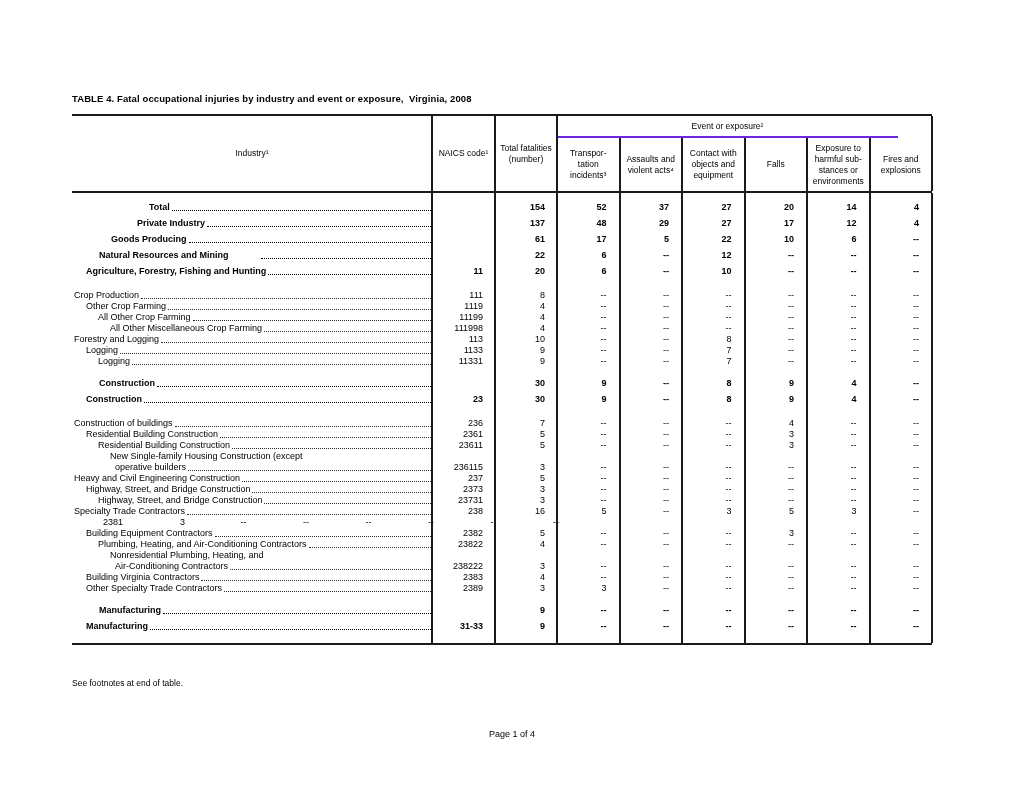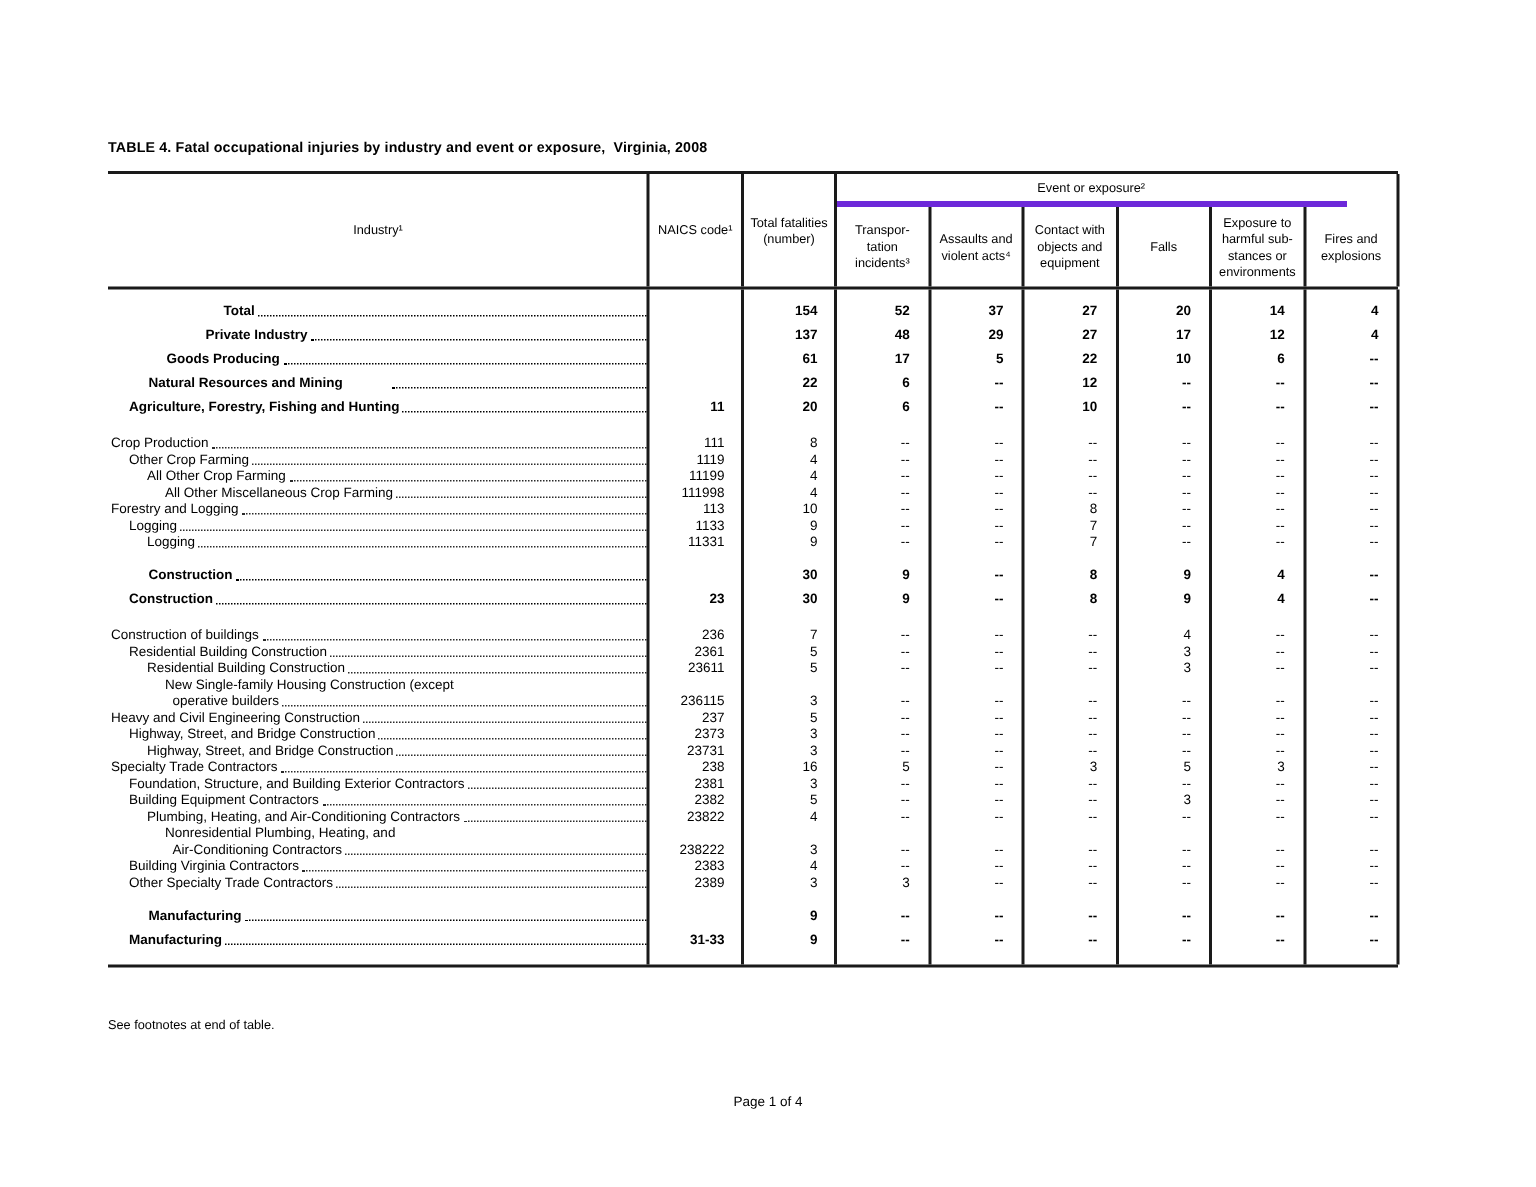--- a/index.html
+++ b/index.html
@@ -40,21 +40,21 @@
     justify-content: center;
     text-align: center;
     font-size: 8.5px;
     line-height: 11px;
     white-space: pre-line;
     box-sizing: border-box;
   }
   .h-ind   { left: 0;     top: 0;    width: 360px; height: 75px; }
   .h-naics { left: 360px; top: 0;    width: 63px;  height: 75px; }
   .h-total { left: 423px; top: 0;    width: 62px;  height: 75px; }
-  .h-group { left: 485px; top: 0;    width: 341px; height: 22px; border-bottom: 4px solid #6d28d9; }
+  .h-group { left: 485px; top: 0;    width: 341px; height: 22px; border-bottom: 2px solid #6d28d9; }
   .h-ev    { top: 22px;   height: 53px; width: 62.5px; }
   .vline {
     position: absolute;
     width: 2px;
     background: #1a1a1a;
   }
   .tbody {
     position: relative;
     border-bottom: 2.5px solid #1a1a1a;
     padding: 4px 0 6px 0;
@@ -468,24 +468,20 @@
           <div class="c-naics">238</div>
           <div class="c-total">16</div>
           <div class="c-ev">5</div>
           <div class="c-ev">--</div>
           <div class="c-ev">3</div>
           <div class="c-ev">5</div>
           <div class="c-ev">3</div>
           <div class="c-ev">--</div>
         </div>
         <div class="row">
-          <div class="c-ind" style="padding-left: 14px;">
-            <span>Foundation, Structure, and Building Exterior Contractors</span>
-            <span class="leader"></span>
-          </div>
           <div class="c-naics">2381</div>
           <div class="c-total">3</div>
           <div class="c-ev">--</div>
           <div class="c-ev">--</div>
           <div class="c-ev">--</div>
           <div class="c-ev">--</div>
           <div class="c-ev">--</div>
           <div class="c-ev">--</div>
         </div>
         <div class="row">

